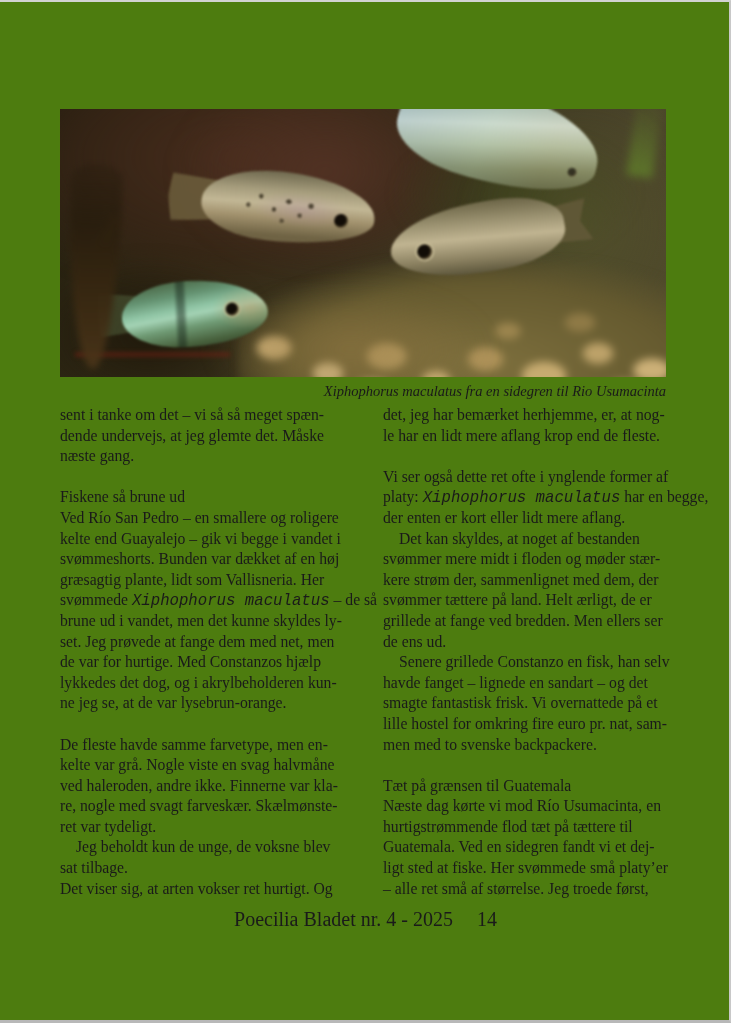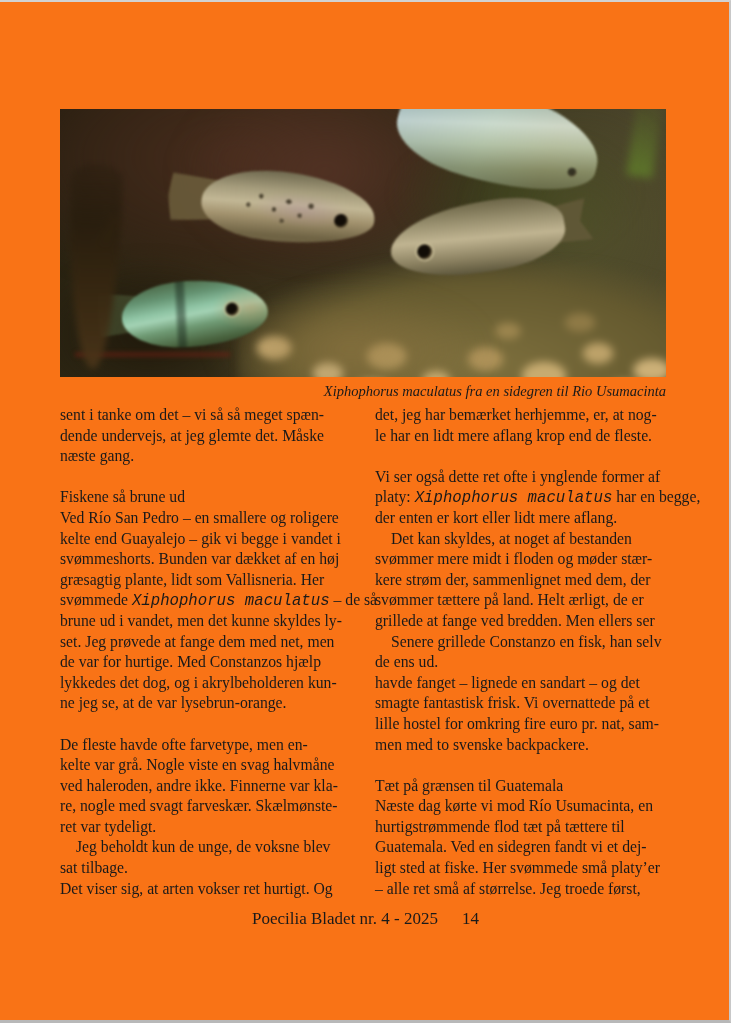--- a/index.html
+++ b/index.html
@@ -2,21 +2,21 @@
 <html><head>
 <meta charset="utf-8">
 <style>
   html, body { margin:0; padding:0; background:#ffffff; }
   body {
     width:731px; height:1023px; position:relative;
     font-family:"Liberation Serif", "DejaVu Serif", serif;
     color:#1a1a1a; overflow:hidden;
   }
   .page {
-    position:absolute; inset:0; background:#f97316; box-sizing:border-box;
+    position:absolute; inset:0; background:#4d7c0f; box-sizing:border-box;
     border-top:2px solid #d2d2d2; border-right:2px solid #c8c8c8; border-bottom:3px solid #b8b8b8;
   }
   
   .photo {
     position:absolute; left:60px; top:107px; width:606px; height:268px;
     overflow:hidden;
     background:linear-gradient(115deg,#241e0f 0%,#322b16 28%,#3d3720 55%,#494329 78%,#514b2c 100%);
   }
   .photo div { position:absolute; }
   .algae1 { left:-30px; top:-45px; width:470px; height:235px;
@@ -113,30 +113,30 @@
   .fish-silhouette .tail { left:36px; top:48px; width:26px; height:34px; background:rgba(46,33,15,.85);
     clip-path:polygon(0 100%, 55% 0, 100% 18%, 55% 100%); }
 
   
   .caption {
     position:absolute; left:60px; top:380px; width:606px; text-align:right;
     font-style:italic; font-size:14.5px; line-height:18px;
   }
   .textcols {
     position:absolute; left:60px; top:403px; width:614px;
-    display:flex; gap:16px; font-size:15.7px; line-height:20.6px;
+    display:flex; gap:24px; font-size:15.7px; line-height:20.6px;
   }
   .col { flex:0 0 299px; width:299px; }
   .line { white-space:nowrap; height:20.6px; }
   .line.ind { padding-left:16px; }
   .line .b { font-weight:normal; }
   .line .i { font-style:italic;font-family:Liberation Mono, monospace; }
   .footer {
     position:absolute; left:0; top:907px; width:731px; text-align:center;
-    font-size:17px; line-height:20px;
+    font-size:20px; line-height:20px;
   }
   .footer .pagenum { margin-left:24px; }
 </style>
 </head>
 <body>
 
 <div class="page">
 
   <div class="photo">
     <div class="algae1"></div>
@@ -193,43 +193,43 @@
         <div class="line"><span>kelte end Guayalejo – gik vi begge i vandet i</span></div>
         <div class="line"><span>svømmeshorts. Bunden var dækket af en høj</span></div>
         <div class="line"><span>græsagtig plante, lidt som Vallisneria. Her</span></div>
         <div class="line"><span>svømmede </span><span class="i">Xiphophorus maculatus</span><span> – de så</span></div>
         <div class="line"><span>brune ud i vandet, men det kunne skyldes ly-</span></div>
         <div class="line"><span>set. Jeg prøvede at fange dem med net, men</span></div>
         <div class="line"><span>de var for hurtige. Med Constanzos hjælp</span></div>
         <div class="line"><span>lykkedes det dog, og i akrylbeholderen kun-</span></div>
         <div class="line"><span>ne jeg se, at de var lysebrun-orange.</span></div>
         <div class="line">&nbsp;</div>
-        <div class="line"><span>De fleste havde ofte farvetype, men en-</span></div>
+        <div class="line"><span>De fleste havde samme farvetype, men en-</span></div>
         <div class="line"><span>kelte var grå. Nogle viste en svag halvmåne</span></div>
         <div class="line"><span>ved haleroden, andre ikke. Finnerne var kla-</span></div>
         <div class="line"><span>re, nogle med svagt farveskær. Skælmønste-</span></div>
         <div class="line"><span>ret var tydeligt.</span></div>
         <div class="line ind"><span>Jeg beholdt kun de unge, de voksne blev</span></div>
         <div class="line"><span>sat tilbage.</span></div>
         <div class="line"><span>Det viser sig, at arten vokser ret hurtigt. Og</span></div>
       </div>
     <div class="col">
         <div class="line"><span>det, jeg har bemærket herhjemme, er, at nog-</span></div>
         <div class="line"><span>le har en lidt mere aflang krop end de fleste.</span></div>
         <div class="line">&nbsp;</div>
         <div class="line"><span>Vi ser også dette ret ofte i ynglende former af</span></div>
         <div class="line"><span>platy: </span><span class="i">Xiphophorus maculatus</span><span> har en begge,</span></div>
         <div class="line"><span>der enten er kort eller lidt mere aflang.</span></div>
         <div class="line ind"><span>Det kan skyldes, at noget af bestanden</span></div>
         <div class="line"><span>svømmer mere midt i floden og møder stær-</span></div>
         <div class="line"><span>kere strøm der, sammenlignet med dem, der</span></div>
         <div class="line"><span>svømmer tættere på land. Helt ærligt, de er</span></div>
         <div class="line"><span>grillede at fange ved bredden. Men ellers ser</span></div>
+        <div class="line"><span>de ens ud.</span></div>
         <div class="line ind"><span>Senere grillede Constanzo en fisk, han selv</span></div>
-        <div class="line"><span>de ens ud.</span></div>
         <div class="line"><span>havde fanget – lignede en sandart – og det</span></div>
         <div class="line"><span>smagte fantastisk frisk. Vi overnattede på et</span></div>
         <div class="line"><span>lille hostel for omkring fire euro pr. nat, sam-</span></div>
         <div class="line"><span>men med to svenske backpackere.</span></div>
         <div class="line">&nbsp;</div>
         <div class="line"><span class="b">Tæt på grænsen til Guatemala</span></div>
         <div class="line"><span>Næste dag kørte vi mod Río Usumacinta, en</span></div>
         <div class="line"><span>hurtigstrømmende flod tæt på tættere til</span></div>
         <div class="line"><span>Guatemala. Ved en sidegren fandt vi et dej-</span></div>
         <div class="line"><span>ligt sted at fiske. Her svømmede små platy’er</span></div>

